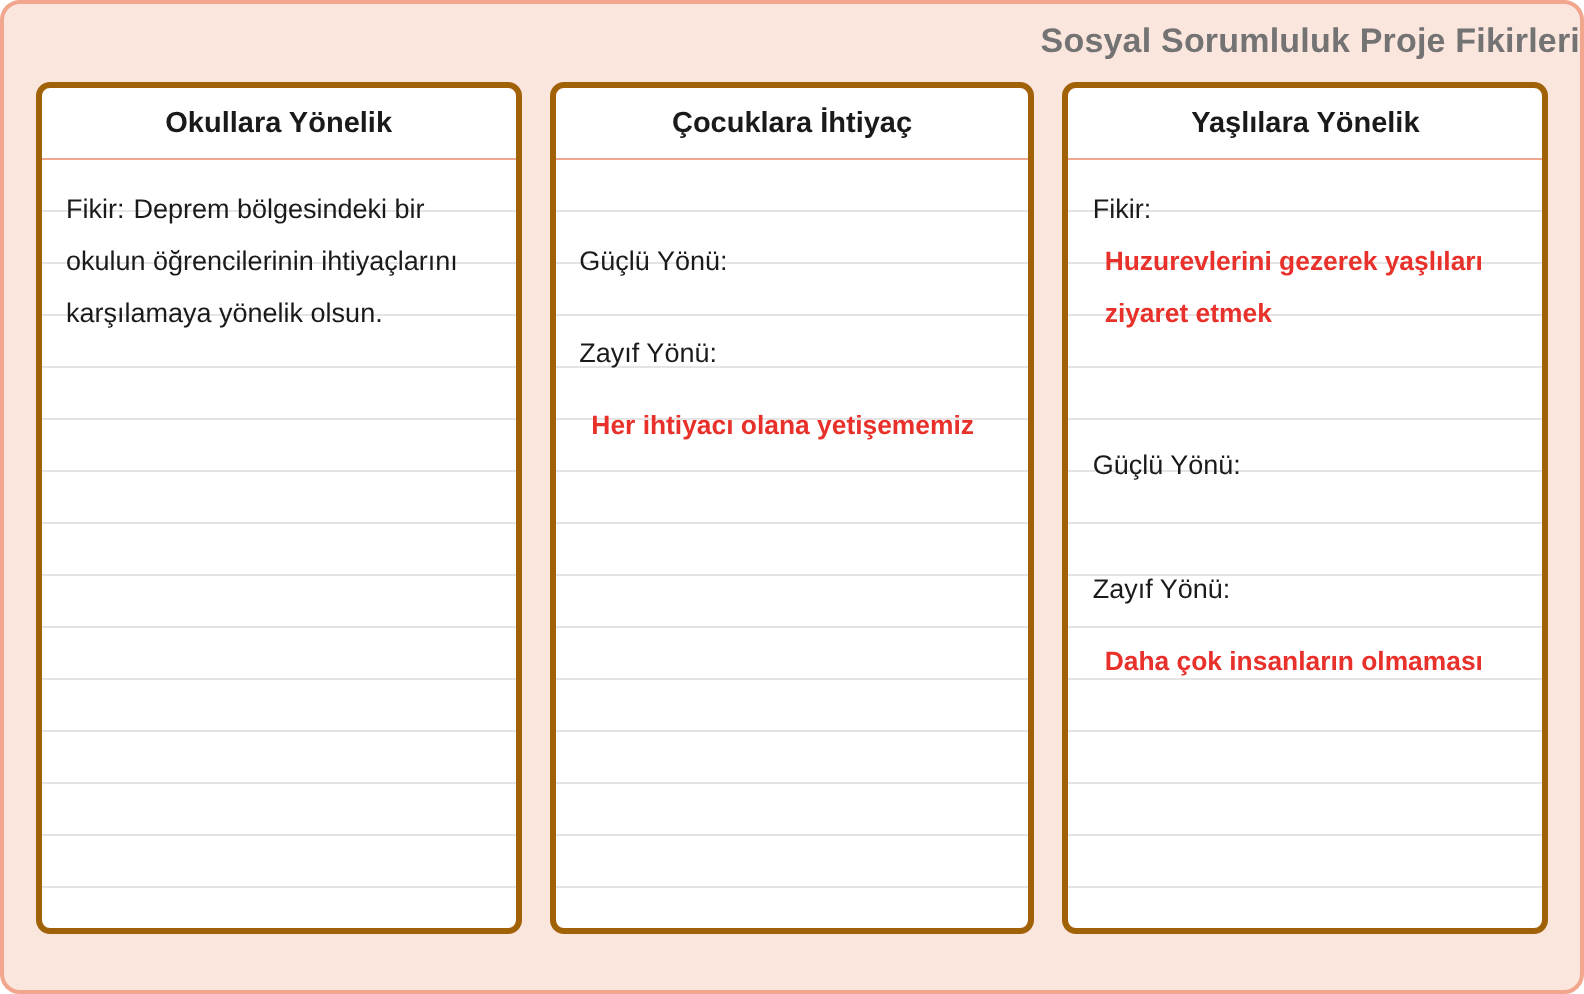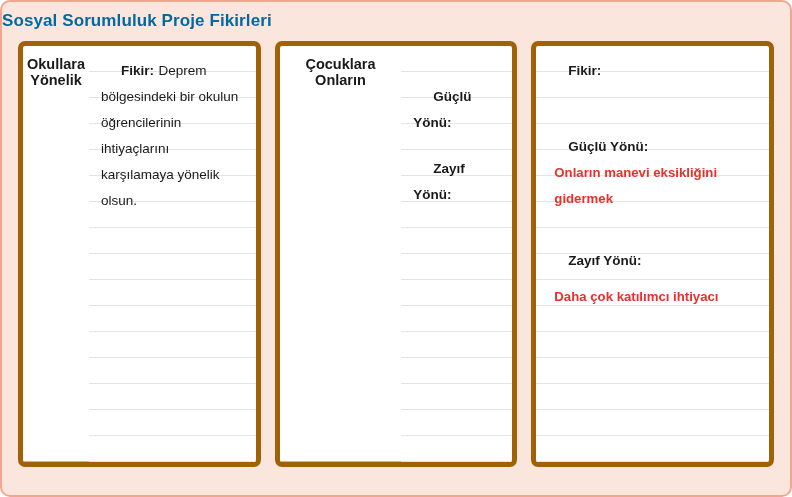--- a/index.html
+++ b/index.html
@@ -16,42 +16,42 @@
   .sheet {
     position: relative;
     width: 792px;
     height: 497px;
     box-sizing: border-box;
     background: #fbe6de;
     border: 2px solid #f2a68e;
     border-radius: 10px;
   }
   .title {
-    text-align: left;
+    text-align: right;
     font-size: 17px;
     font-weight: bold;
-    color: #0369a1;
+    color: #737373;
     padding: 9px 0 10px 0;
     letter-spacing: 0.1px;
   }
   .columns {
     display: flex;
     gap: 14px;
     padding: 0 16px 14px 16px;
     box-sizing: border-box;
     height: 440px;
   }
   .col {
     flex: 1 1 0;
     background: #ffffff;
-    border: 5px solid #a16207;
+    border: 3px solid #a16207;
     border-radius: 7px;
     box-sizing: border-box;
     display: flex;
-    flex-direction: row;
+    flex-direction: column;
     overflow: hidden;
   }
   .col-head {
     text-align: center;
     font-size: 14.5px;
     font-weight: bold;
     color: #1a1a1a;
     padding: 10px 4px 9px 4px;
     border-bottom: 1px solid #f0a68f;
   }
@@ -76,24 +76,23 @@
   }
   .entries {
     position: relative;
     padding: 12px 10px 0 12px;
   }
   .entry {
     margin-bottom: 10px;
   }
   .lbl {
     font-size: 13.5px;
-    font-weight: bold;
+    font-weight: normal;
     color: #1a1a1a;
     line-height: 26px;
-    margin-left: 20px;
   }
   .ink {
     color: #e8312b;
     font-weight: bold;
     font-size: 13.2px;
     line-height: 26px;
   }
   .printed {
     color: #1a1a1a;
     font-size: 13.5px;
@@ -131,53 +130,55 @@
             <span class="lbl">Fikir:</span>
             <span class="printed">Deprem bölgesindeki bir okulun öğrencilerinin ihtiyaçlarını karşılamaya yönelik olsun.</span>
           </div>
           <div class="gap-sm"></div>
           <div class="gap-sm"></div>
         </div>
       </div>
     </div>
 
     <div class="col">
-      <div class="col-head">Çocuklara Onların</div>
+      <div class="col-head">Çocuklara İhtiyaç</div>
       <div class="col-body">
         <div class="rules"></div>
         <div class="entries">
           <div class="gap-md"></div>
           <div class="entry">
             <span class="lbl">Güçlü Yönü:</span>
           </div>
           <div class="gap-sm"></div>
           <div class="entry">
             <span class="lbl">Zayıf Yönü:</span>
             <div class="gap-sm"></div>
+            <span class="ink ink-block">Her ihtiyacı olana yetişememiz</span>
           </div>
         </div>
       </div>
     </div>
 
     <div class="col">
+      <div class="col-head">Yaşlılara Yönelik</div>
       <div class="col-body">
         <div class="rules"></div>
         <div class="entries">
           <div class="entry">
             <span class="lbl">Fikir:</span>
+            <span class="ink ink-block">Huzurevlerini gezerek yaşlıları ziyaret etmek</span>
           </div>
           <div class="gap-lg"></div>
           <div class="entry">
             <span class="lbl">Güçlü Yönü:</span>
-            <span class="ink ink-block">Onların manevi eksikliğini gidermek</span>
           </div>
           <div class="gap-md"></div>
           <div class="entry">
             <span class="lbl">Zayıf Yönü:</span>
             <div class="gap-sm"></div>
-            <span class="ink ink-block">Daha çok katılımcı ihtiyacı</span>
+            <span class="ink ink-block">Daha çok insanların olmaması</span>
           </div>
         </div>
       </div>
     </div>
 
   </div>
 </div>
 
 </body></html>

